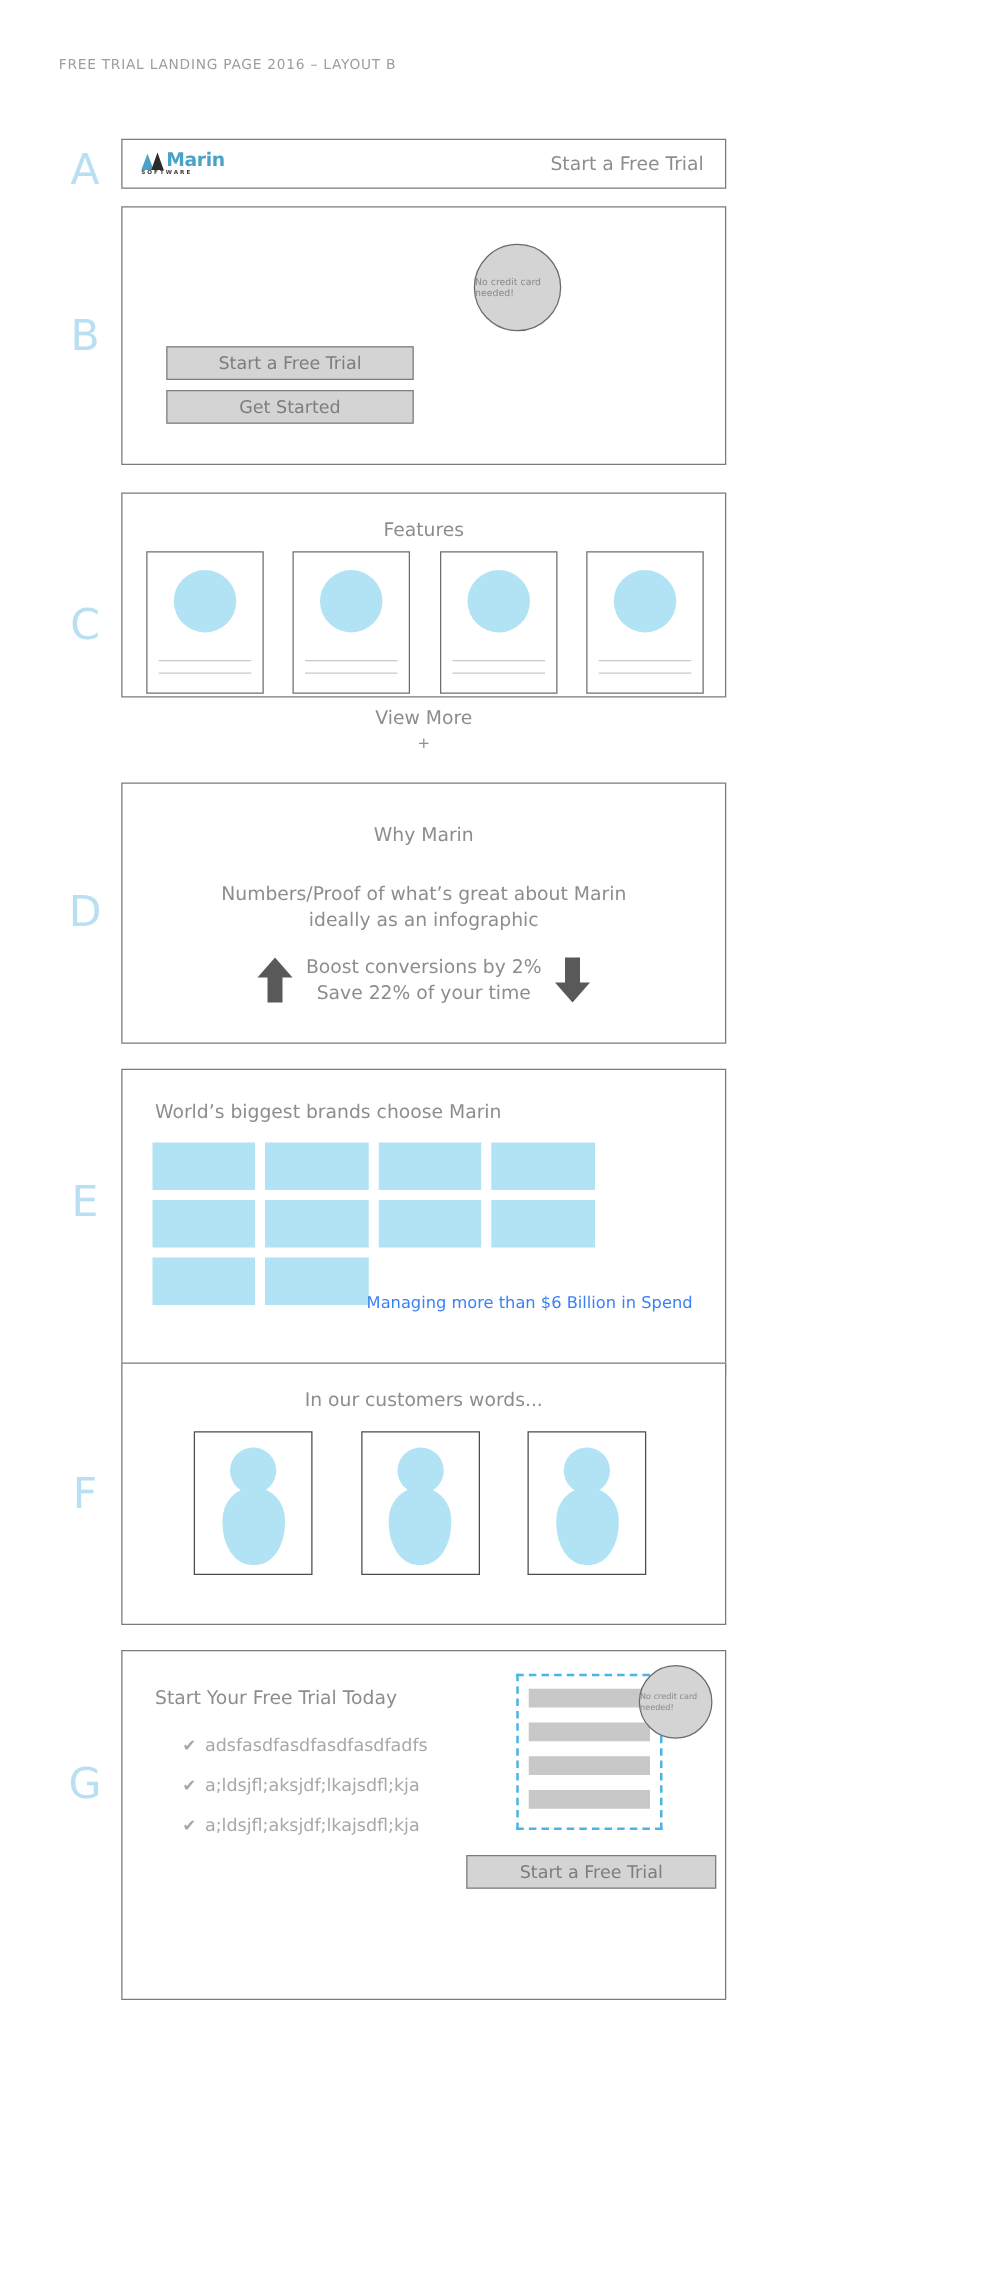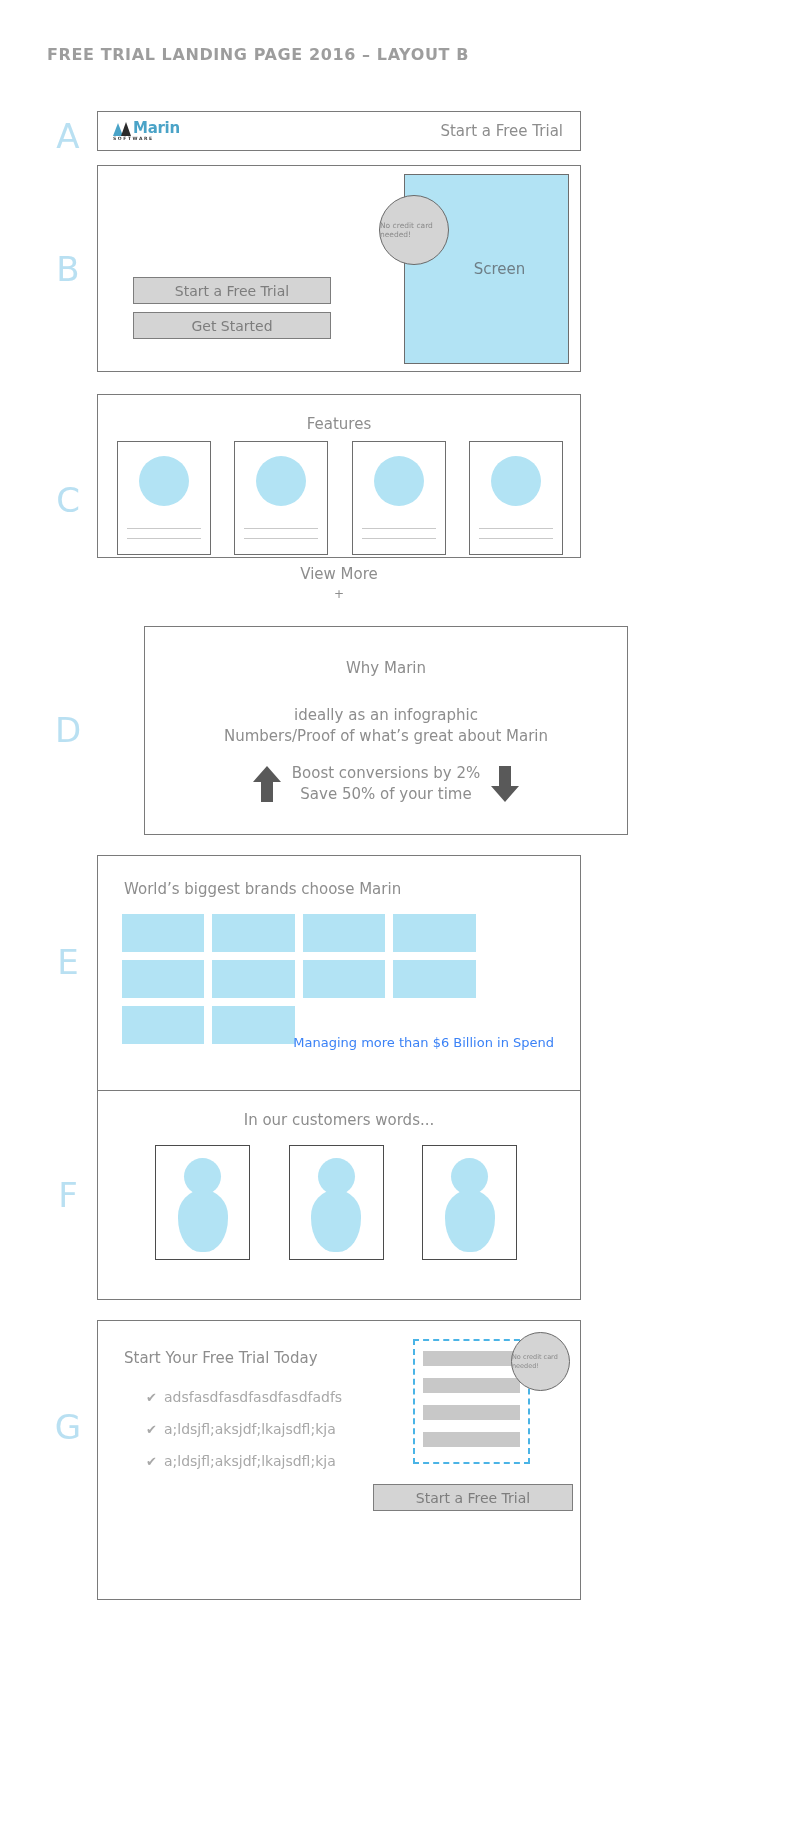--- a/index.html
+++ b/index.html
@@ -12,24 +12,24 @@
     color: #8a8a8a;
     position: relative;
     overflow: hidden;
   }
 
   
   .page-title {
     position: absolute;
     left: 47px;
     top: 45px;
-    font-size: 16px;
+    font-size: 11px;
     letter-spacing: 0.6px;
     color: #9d9d9d;
-    font-weight: 700;
+    font-weight: 400;
     white-space: nowrap;
   }
 
   
   .sec-letter {
     position: absolute;
     left: 48px;
     width: 40px;
     text-align: center;
     font-size: 34px;
@@ -174,21 +174,21 @@
   .view-plus {
     position: absolute;
     left: 0; right: 0;
     top: 192px;
     text-align: center;
     font-size: 12px;
     color: #8d8d8d;
   }
 
   
-  #sec-d { top: 626px; height: 209px; margin-left: 47px; }
+  #sec-d { top: 626px; height: 209px; }
   .why-title { position: absolute; left: 0; right: 0; top: 32px; }
   .why-body {
     position: absolute;
     left: 0; right: 0;
     top: 78px;
     text-align: center;
     font-size: 15px;
     line-height: 21px;
     color: #8d8d8d;
   }
@@ -337,23 +337,20 @@
     <div class="hdr-cta">Start a Free Trial</div>
   </div>
 </div>
 
 <div class="frame" id="sec-b">
 
 
   <div class="btn hero-btn1">Start a Free Trial</div>
   <div class="btn hero-btn2">Get Started</div>
 
-  <div class="screen-box">
-    <span class="screen-label">Screen</span>
-  </div>
 
   <div class="badge" id="badge-hero">
     <span>No credit card</span>
     <span>needed!</span>
   </div>
 </div>
 
 <div class="frame" id="sec-c">
   <div class="sec-heading-center" style="position:absolute;left:0;right:0;top:20px">Features</div>
 
@@ -389,31 +386,31 @@
   </div>
 
   <div class="view-more">View More</div>
   <div class="view-plus">+</div>
 </div>
 
 <div class="frame" id="sec-d">
   <div class="sec-heading-center why-title">Why Marin</div>
 
   <div class="why-body">
+    <div>Numbers/Proof of what’s great about Marin</div>
     <div>ideally as an infographic</div>
-    <div>Numbers/Proof of what’s great about Marin</div>
   </div>
 
   <div class="stats-row">
     <svg class="arrow" viewBox="0 0 30 40">
       <polygon points="15,2 29,18 21,18 21,38 9,38 9,18 1,18" fill="#595959"></polygon>
     </svg>
     <div class="stats-text">
       <div>Boost conversions by 2%</div>
-      <div>Save 50% of your time</div>
+      <div>Save 22% of your time</div>
     </div>
     <svg class="arrow" viewBox="0 0 30 40">
       <polygon points="15,38 29,22 21,22 21,2 9,2 9,22 1,22" fill="#595959"></polygon>
     </svg>
   </div>
 </div>
 
 <div class="frame" id="sec-e">
   <div class="brands-title">World’s biggest brands choose Marin</div>
 

